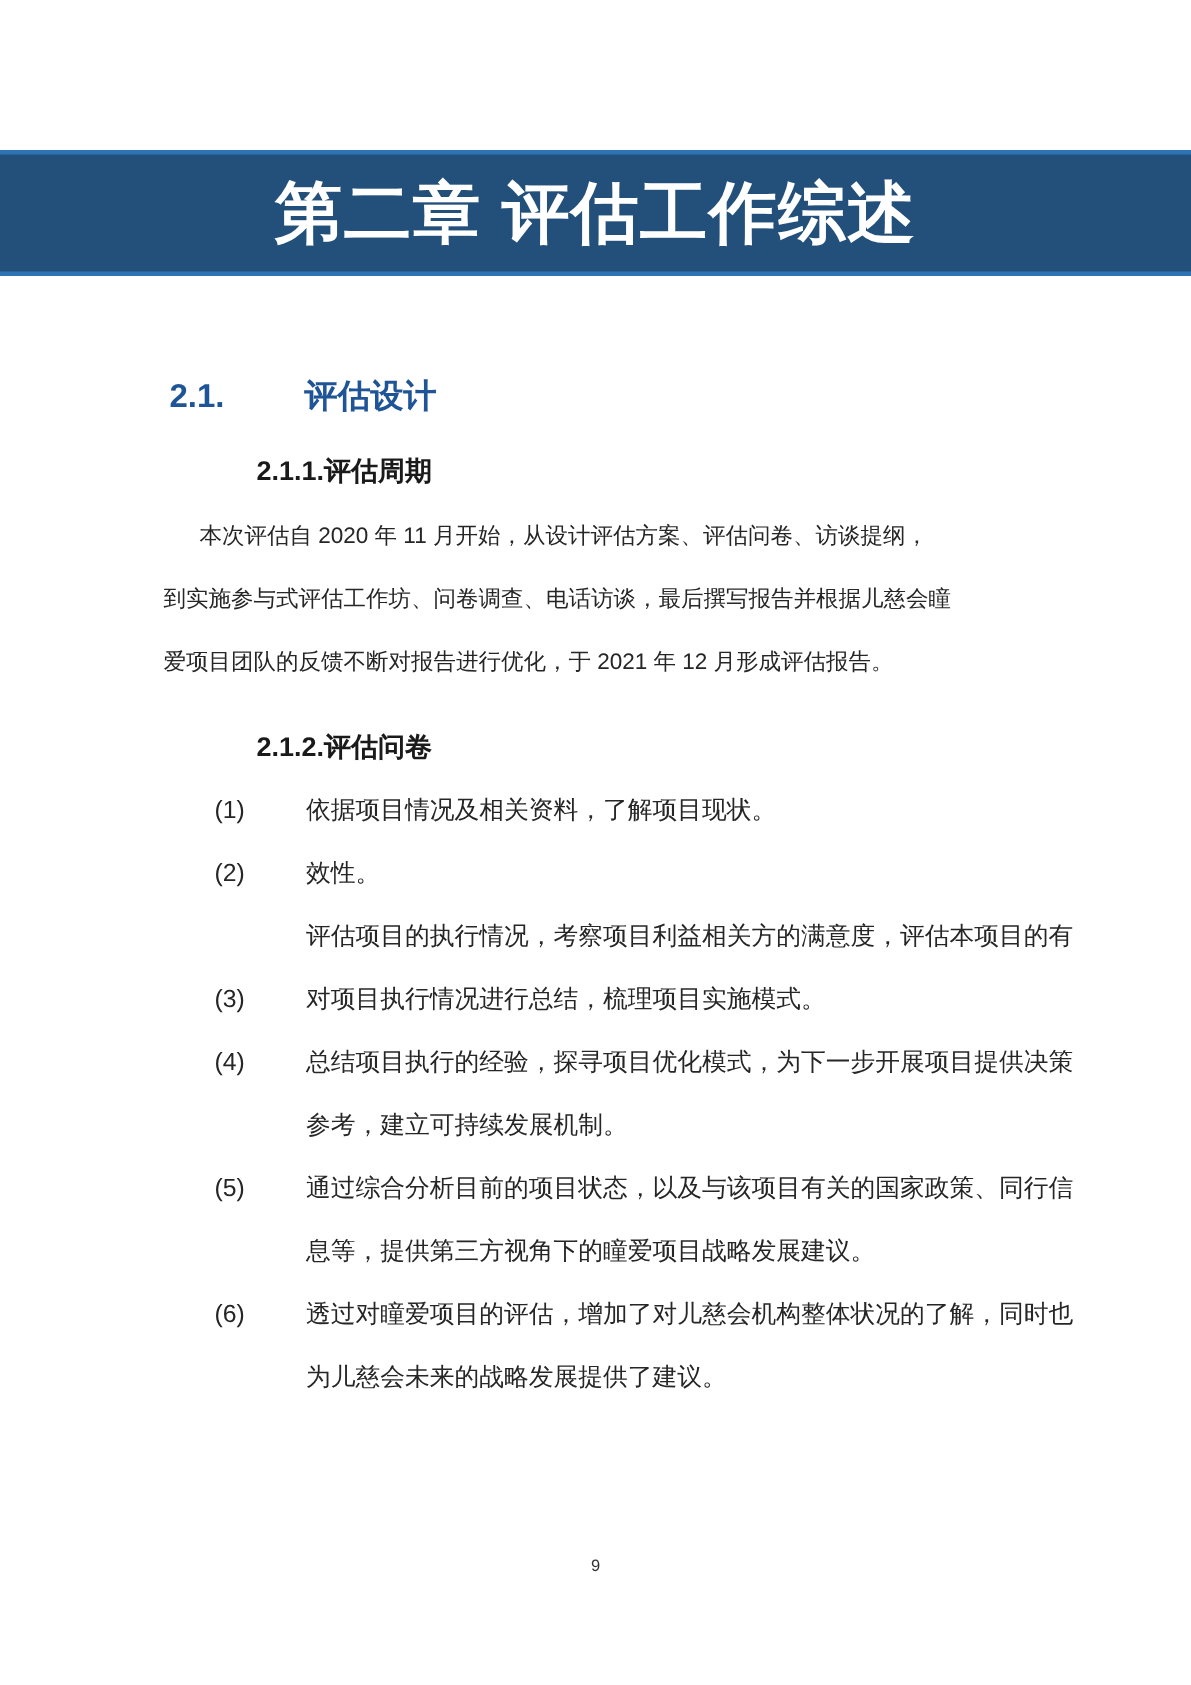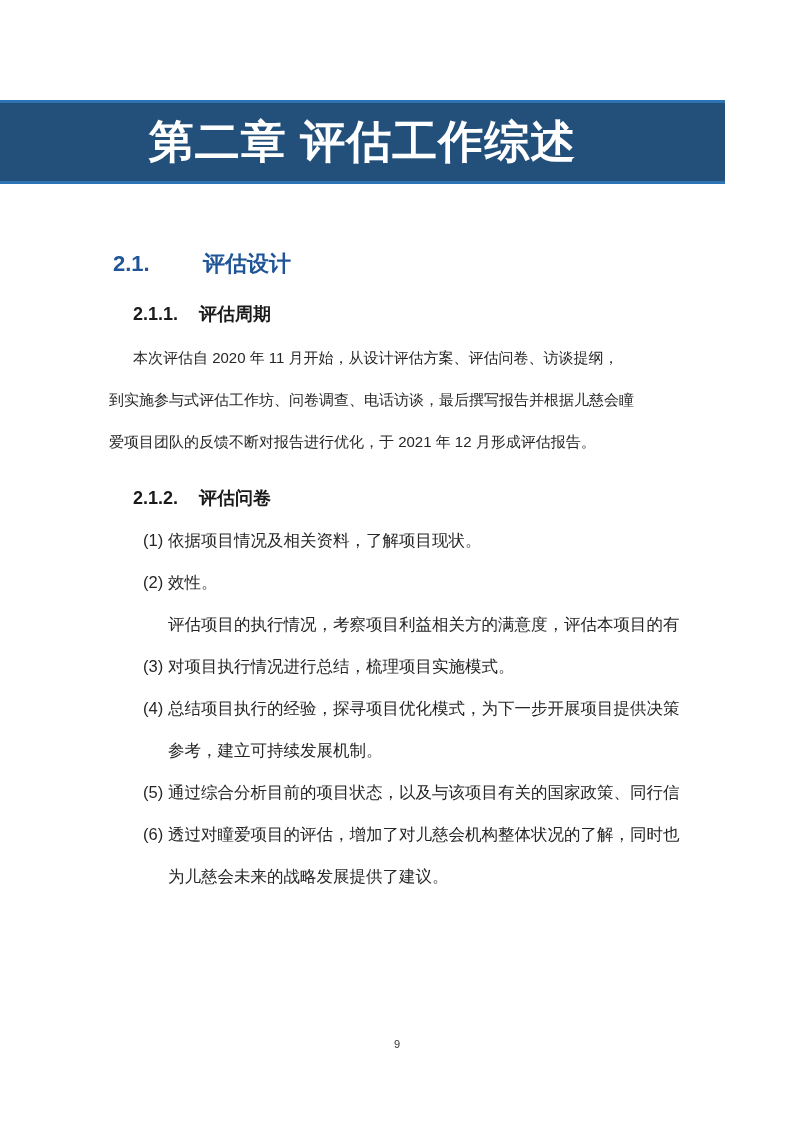--- a/index.html
+++ b/index.html
@@ -14,21 +14,21 @@
     background: #ffffff;
     overflow: hidden;
     font-family: "Liberation Sans", "DejaVu Sans", sans-serif;
     color: #262626;
   }
   
   .chapter-banner {
     position: absolute;
     top: 100px;
     left: 0;
-    width: 725px;
+    width: 794px;
     height: 84px;
     box-sizing: border-box;
     background: #23507B;
     border-top: 3px solid #2E74B5;
     border-bottom: 3px solid #2E74B5;
     display: flex;
     align-items: center;
     justify-content: center;
   }
   .chapter-banner h1 {
@@ -48,27 +48,28 @@
     align-items: baseline;
     font-size: 22px;
     font-weight: bold;
     color: #1F5597;
     line-height: 34px;
   }
   .h2-heading .num { display: inline-block; width: 90px; }
   
   .h3-heading {
     position: absolute;
-    left: 133px;
+    left: 150px;
     display: flex;
     align-items: baseline;
     font-size: 18px;
     font-weight: bold;
     color: #1a1a1a;
     line-height: 24px;
+    text-align: right;
   }
   .h3-heading .num { display: inline-block; width: 66px; }
   #h3-period { top: 302px; }
   #h3-goal { top: 486px; }
   
   .body-paragraph {
     position: absolute;
     top: 337px;
     left: 109px;
     width: 574px;
@@ -86,21 +87,21 @@
     width: 540px;
     font-size: 16.5px;
     line-height: 42px;
     color: #262626;
   }
   .objective-item { display: flex; }
   .objective-item .marker {
     flex: 0 0 25px;
     white-space: nowrap;
   }
-  .objective-item .item-lines { flex: 1; }
+  .objective-item .item-lines { flex: 1; margin-left: 36px; }
   .objective-item .line { white-space: nowrap; }
   
   .page-footer {
     position: absolute;
     top: 1038px;
     left: 0;
     width: 794px;
     text-align: center;
     font-size: 11px;
     color: #333333;
@@ -165,20 +166,21 @@
       <span class="item-lines">
         <div class="line">总结项目执行的经验，探寻项目优化模式，为下一步开展项目提供决策</div>
         <div class="line">参考，建立可持续发展机制。</div>
       </span>
     </div>
 
     <div class="objective-item">
       <span class="marker">(5)</span>
       <span class="item-lines">
         <div class="line">通过综合分析目前的项目状态，以及与该项目有关的国家政策、同行信</div>
+        <div class="line">息等，提供第三方视角下的瞳爱项目战略发展建议。</div>
       </span>
     </div>
 
     <div class="objective-item">
       <span class="marker">(6)</span>
       <span class="item-lines">
         <div class="line">透过对瞳爱项目的评估，增加了对儿慈会机构整体状况的了解，同时也</div>
         <div class="line">为儿慈会未来的战略发展提供了建议。</div>
       </span>
     </div>

